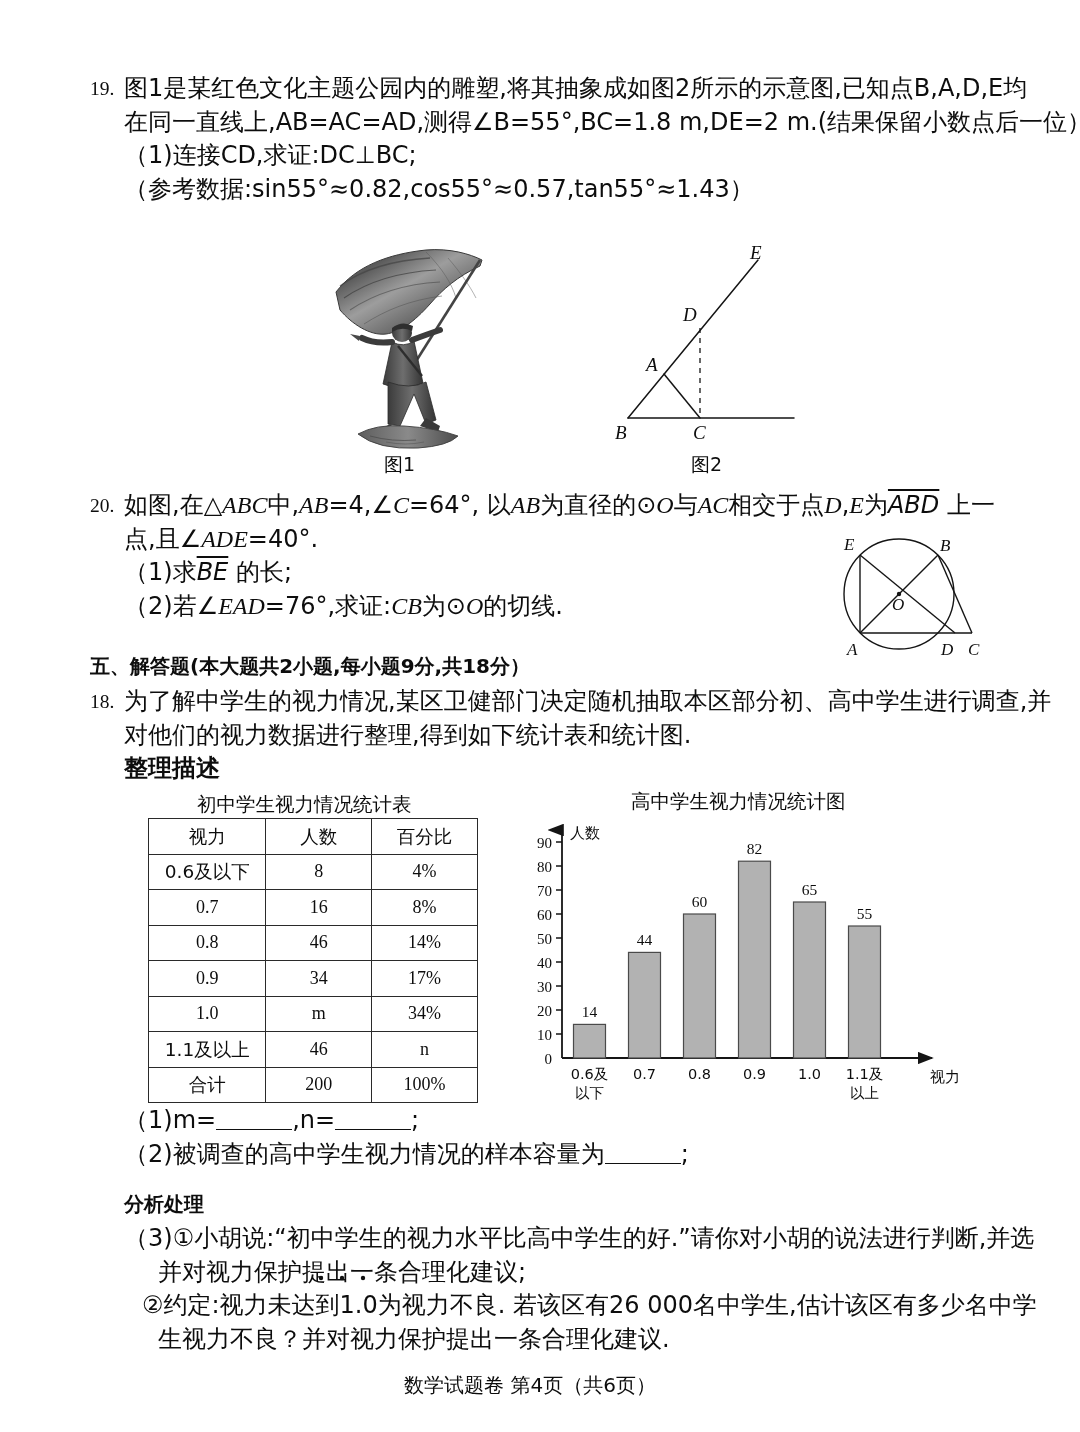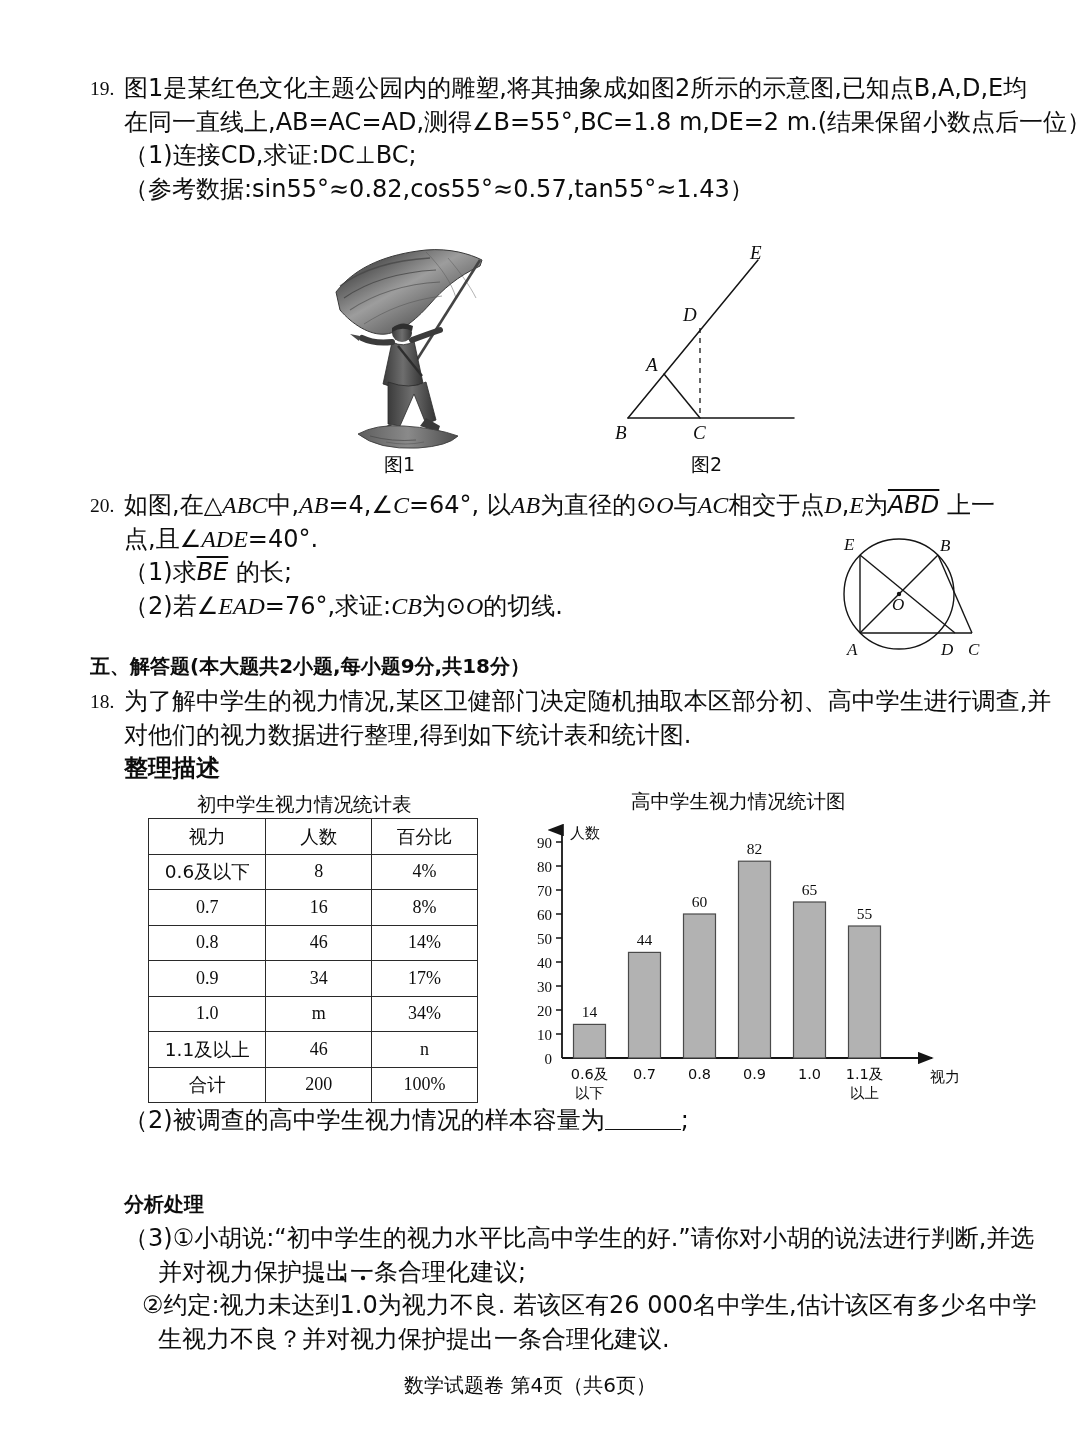--- a/index.html
+++ b/index.html
@@ -379,20 +379,21 @@
         <text x="297.5" y="83" text-anchor="middle" font-family="Liberation Serif, DejaVu Serif, serif" font-size="15.5" fill="#0d0d0d">65</text>
         <text x="297.5" y="267" text-anchor="middle" font-family="DejaVu Sans, Liberation Sans, serif" font-size="14.5" fill="#0d0d0d">1.0</text>
         <rect x="336.5" y="114" width="32" height="132" fill="#b2b2b2" stroke="#4a4a4a" stroke-width="1.2"></rect>
         <text x="352.5" y="107" text-anchor="middle" font-family="Liberation Serif, DejaVu Serif, serif" font-size="15.5" fill="#0d0d0d">55</text>
         <text x="352.5" y="267" text-anchor="middle" font-family="DejaVu Sans, Liberation Sans, serif" font-size="14.5" fill="#0d0d0d">1.1及</text>
         <text x="352.5" y="286" text-anchor="middle" font-family="DejaVu Sans, Liberation Sans, serif" font-size="14.5" fill="#0d0d0d">以上</text>
       </svg>
   </div>
 
   <div class="qblock" style="left:124px; top:1104px; width:880px;">
+    <div class="line cjk"><span>（1)m=</span><span class="blank" style="width:76px;"></span><span>,n=</span><span class="blank" style="width:76px;"></span><span>;</span></div>
     <div class="line cjk"><span>（2)被调查的高中学生视力情况的样本容量为</span><span class="blank" style="width:76px;"></span><span>;</span></div>
   </div>
 
   <div class="qblock bold-cjk" style="left:124px; top:1188px; font-size:20px;">分析处理</div>
 
   <div class="qblock" style="left:124px; top:1222px; width:880px;">
     <div class="line cjk">（3)①小胡说:“初中学生的视力水平比高中学生的好.”请你对小胡的说法进行判断,并选</div>
     <div class="line cjk" style="padding-left:34px;"><span>并对视力保护提出一条合理化建议;</span></div>
     <div class="line cjk" style="padding-left:18px;">②约定:视力未达到1.0为视力不良. 若该区有26 000名中学生,估计该区有多少名中学</div>
     <div class="line cjk" style="padding-left:34px;">生视力不良？并对视力保护提出一条合理化建议.</div>

